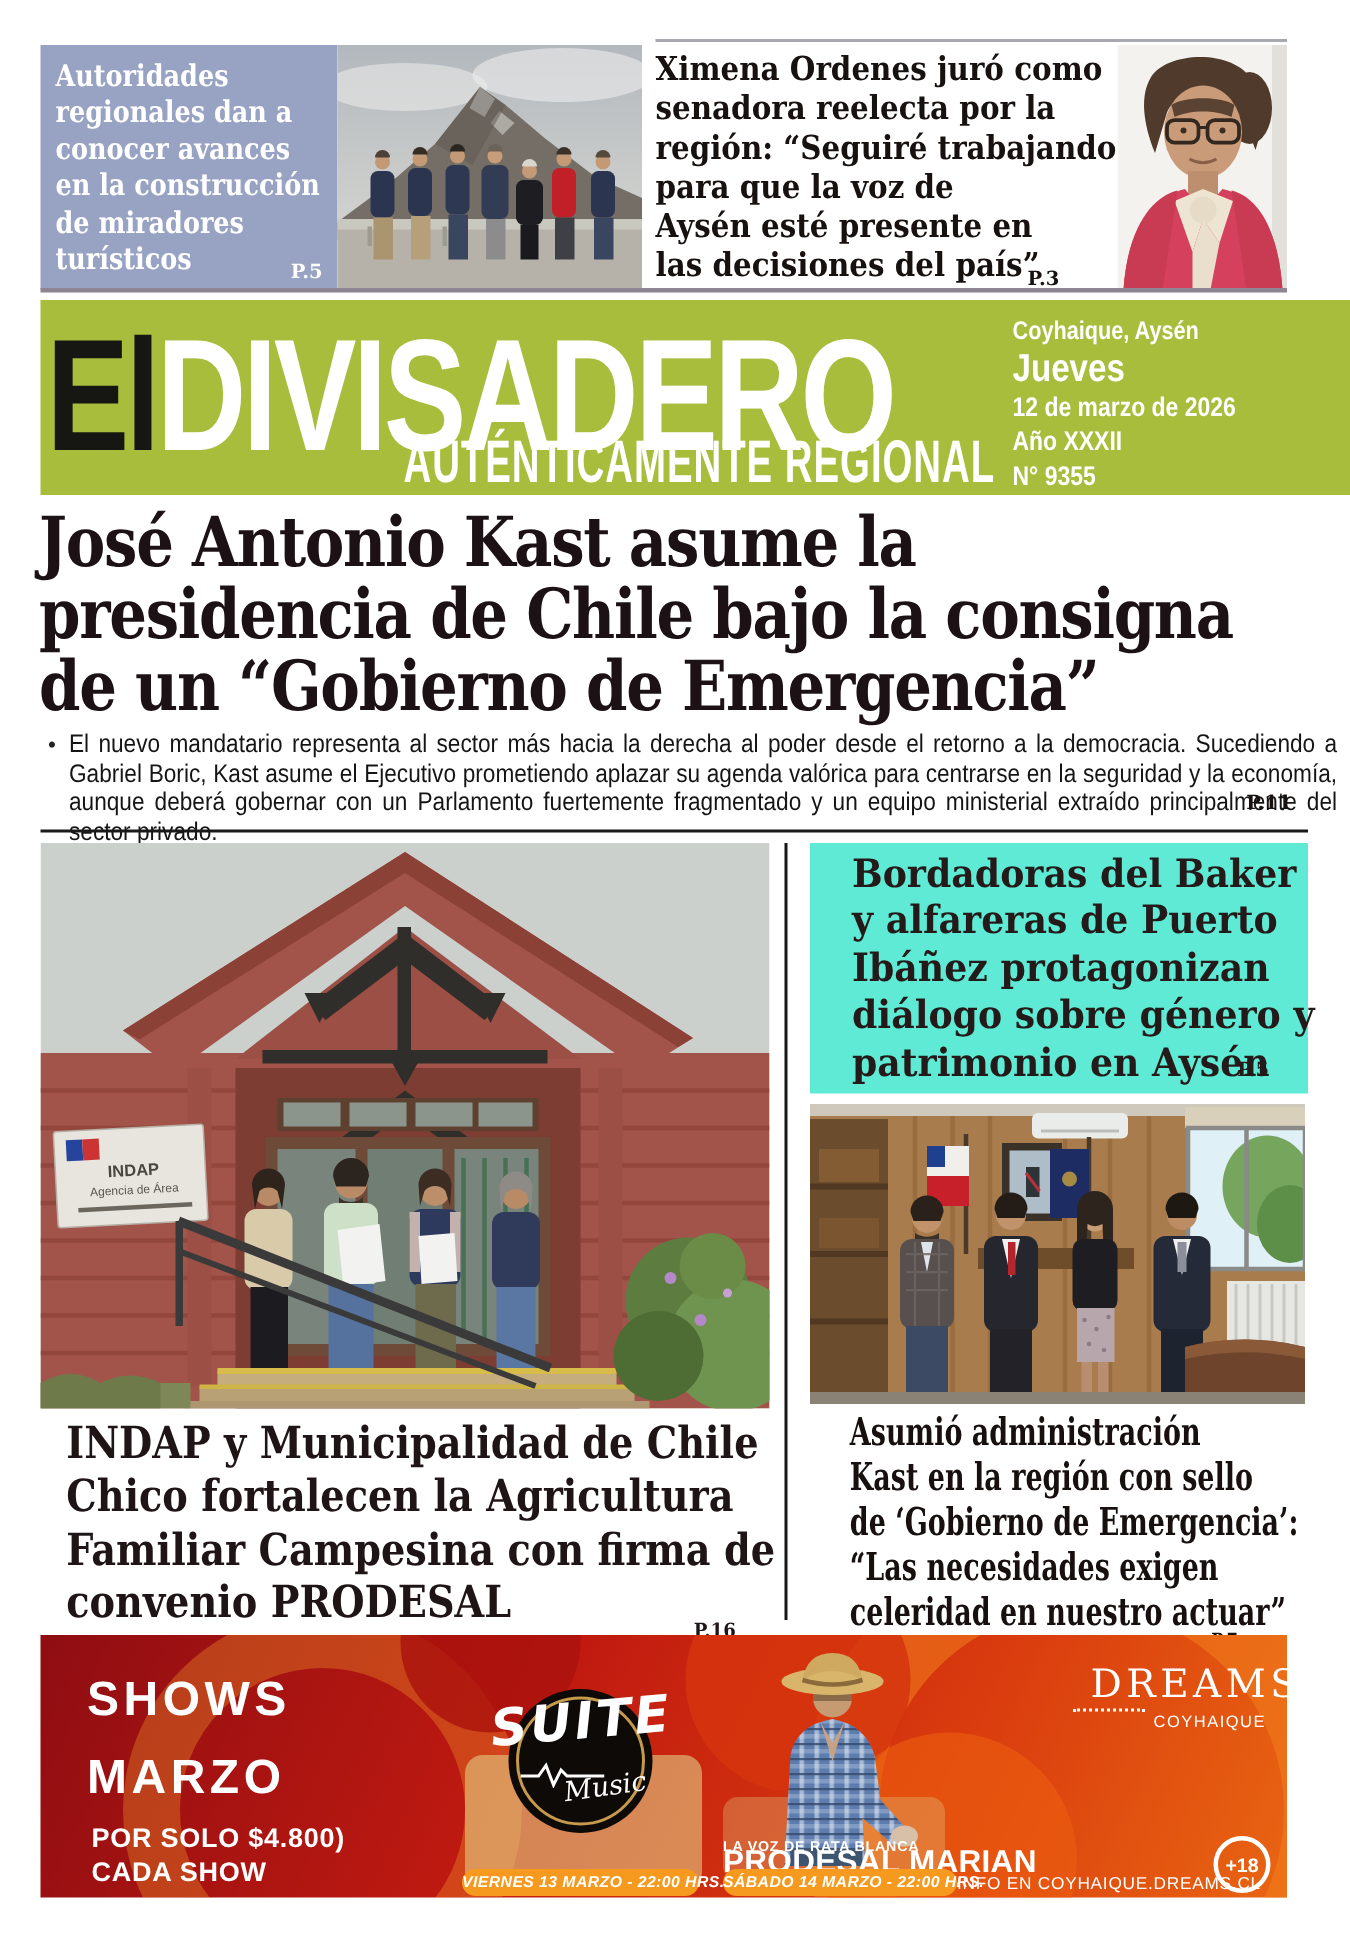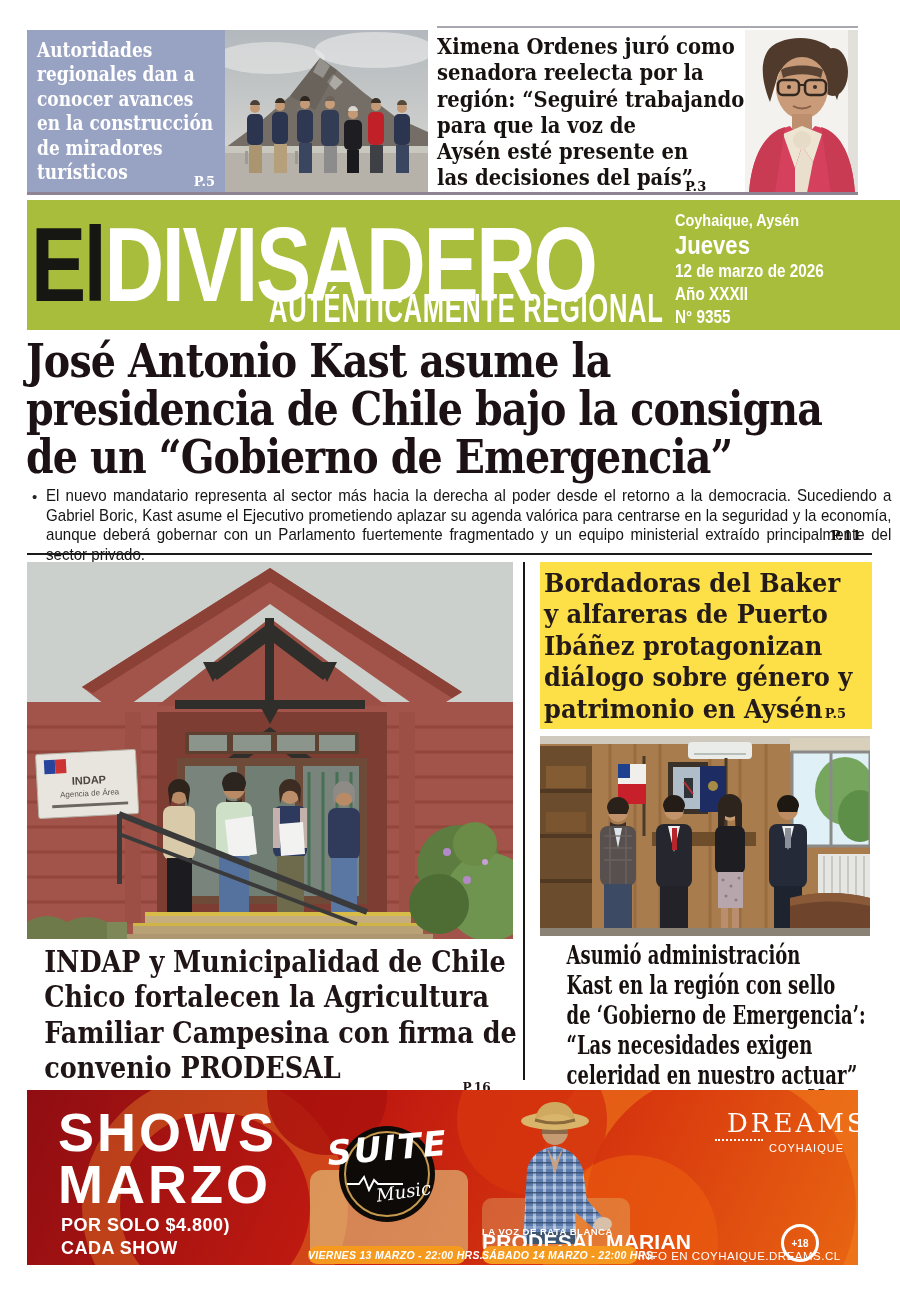--- a/index.html
+++ b/index.html
@@ -43,22 +43,22 @@
   .lead-bullet{left:2px;top:2px;font-size:15px;color:#222;}
   .sum-text{position:absolute;left:16px;top:0;width:952px;transform:scaleX(.888);
             transform-origin:left top;font-size:17px;line-height:19.6px;color:#151515;
             text-align:justify;}
   .lead-ref{right:14px;top:42px;font-size:13px;color:#17110f;}
   .rule-mid{left:27px;top:553px;width:845px;height:2px;background:#1a1a1a;}
 
   
   .ph-indap{left:27px;top:562px;width:486px;height:377px;}
   .vrule{left:523px;top:562px;width:2px;height:518px;background:#161616;}
-  .gray-box{left:540px;top:562px;width:332px;height:167px;background:#fde047;
-            padding:6px 0 0 4px;box-sizing:border-box;color:#241a1a;}
+  .gray-box{left:540px;top:562px;width:332px;height:167px;background:#5eead4;
+            padding:6px 0 0 28px;box-sizing:border-box;color:#241a1a;}
   .gb-lines{font-size:26px;line-height:31.4px;transform:scaleX(.93);}
   .gb-ref{right:26px;bottom:8px;font-size:13px;color:#241a1a;}
   .ph-office{left:540px;top:736px;width:330px;height:200px;}
 
   
   .hl-indap{left:27px;top:944px;width:490px;color:#1f1416;font-size:29.5px;
             line-height:35.4px;transform:scaleX(.93);}
   .indap-ref{right:10px;top:126px;font-size:13px;color:#1f1416;}
   .hl-kast{left:540px;top:940px;width:332px;color:#17100f;font-size:25.5px;
            line-height:30px;transform:scaleX(.84);}
@@ -68,21 +68,21 @@
   
   .ad{left:27px;top:1090px;width:831px;height:175px;overflow:hidden;
       background:linear-gradient(115deg,#8f0d12 0%,#c01a10 40%,#d93a0e 70%,#e86512 100%);}
   .ad-ring1{right:-50px;top:-70px;width:270px;height:270px;border:52px solid rgba(243,128,30,.55);border-radius:50%;}
   .ad-circ2{left:430px;top:-45px;width:150px;height:150px;background:rgba(214,52,14,.85);border-radius:50%;}
   .ad-ring3{left:55px;bottom:-75px;width:190px;height:190px;border:38px solid rgba(250,166,48,.32);border-radius:50%;}
   .ad-circ4{right:140px;bottom:-60px;width:170px;height:170px;background:rgba(235,92,16,.65);border-radius:50%;}
   .ad-circ5{left:240px;top:-55px;width:120px;height:120px;background:rgba(170,18,12,.8);border-radius:50%;}
   .khaki1{left:283px;top:80px;width:158px;height:90px;background:rgba(226,204,132,.6);border-radius:12px;}
   .khaki2{left:455px;top:108px;width:148px;height:56px;background:rgba(226,204,132,.33);border-radius:10px;}
-  .ad-title{left:31px;top:16px;color:#fff;font-weight:700;font-size:54px;line-height:52px;letter-spacing:3px;}
+  .ad-title{left:31px;top:16px;color:#fff;font-weight:700;font-size:32px;line-height:52px;letter-spacing:3px;}
   .ad-price{left:34px;top:124px;color:#fff;font-weight:700;font-size:18px;line-height:23px;letter-spacing:.5px;}
   .suite{left:312px;top:36px;width:96px;height:96px;background:#0d0a08;border-radius:50%;}
   .suite-ring{position:absolute;left:5px;top:5px;right:5px;bottom:5px;border:2px solid #c59a4c;border-radius:50%;}
   .suite-name{position:absolute;left:-12px;top:2px;width:120px;text-align:center;color:#fff;
               font-weight:700;font-style:italic;font-size:34px;letter-spacing:2px;
               transform:rotate(-5deg);font-family:"DejaVu Sans",sans-serif;}
   .suite-sub{position:absolute;right:4px;bottom:20px;color:#fff;font-style:italic;
              font-size:18px;font-family:"DejaVu Serif",serif;transform:rotate(-8deg);}
   .hb{position:absolute;left:8px;bottom:30px;}
   .ribbon{height:18px;background:#f69a1f;border-radius:9px;color:#fff;font-weight:700;
@@ -90,22 +90,22 @@
   .rib1{left:281px;top:156px;width:158px;}
   .rib2{left:455px;top:156px;width:156px;}
   .cowboy{left:466px;top:6px;width:124px;height:148px;}
   .artist-label{left:455px;top:136px;color:#fff;font-weight:700;font-size:9.5px;letter-spacing:.5px;}
   .artist-name{left:455px;top:140px;color:#fff;font-weight:700;font-size:21px;letter-spacing:.2px;}
   .dreams{left:700px;top:18px;width:140px;color:#fff;}
   .dreams-brand{font-family:"DejaVu Serif",serif;font-size:26px;letter-spacing:3px;}
   .dreams-dots{position:absolute;left:-12px;top:31px;width:48px;border-top:2px dotted #fff;}
   .dreams-city{position:absolute;left:42px;top:34px;font-size:11px;font-weight:400;letter-spacing:1px;}
   .ad-info{left:611px;top:160px;color:#fff;font-weight:400;font-size:11.5px;letter-spacing:.5px;}
-  .age{left:754px;top:134px;width:38px;height:38px;border:3px solid #fff;border-radius:50%;
-       color:#fff;font-weight:700;font-size:10px;display:flex;align-items:center;justify-content:center;
+  .age{left:782px;top:134px;width:38px;height:38px;border:3px solid #fff;border-radius:50%;
+       color:#fff;font-weight:700;font-size:13px;display:flex;align-items:center;justify-content:center;
        box-sizing:border-box;}
 </style>
 </head>
 <body>
 
 <div class="page">
 
   <div class="abs tl-box">
     <div class="tl-lines slab cond">
       <div class="nw">Autoridades</div>

